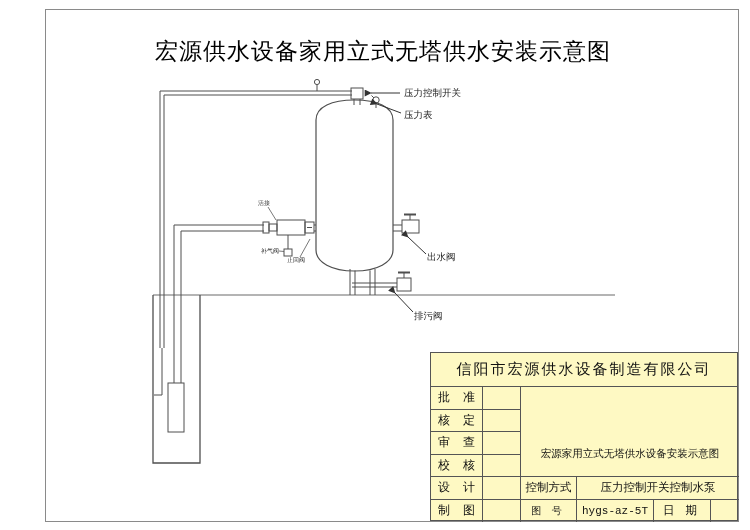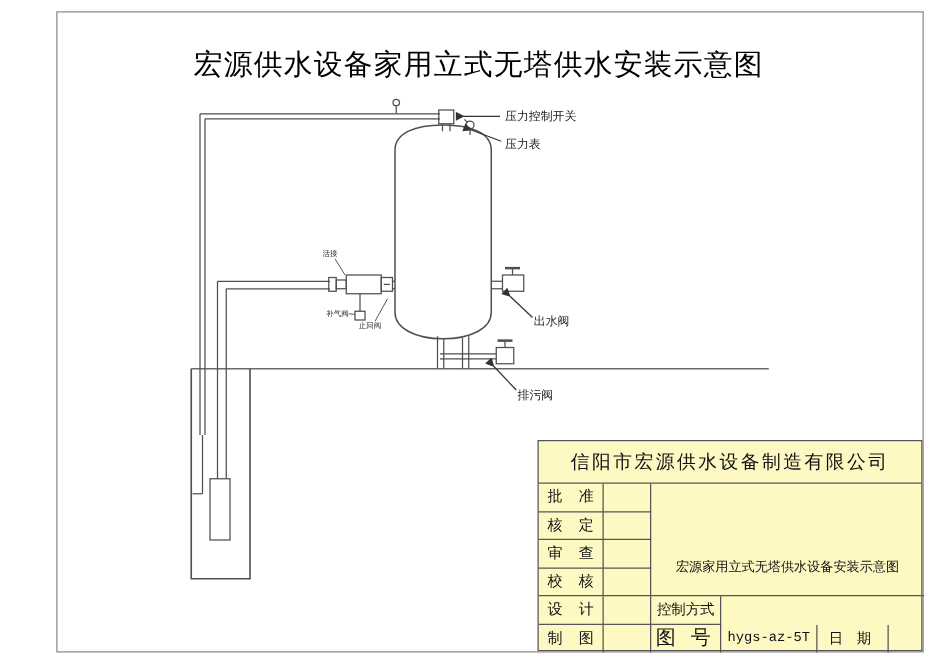--- a/index.html
+++ b/index.html
@@ -164,20 +164,21 @@
 
       <div class="cell colb bb" style="top:0;"></div>
       <div class="cell colb bb" style="top:22.5px;"></div>
       <div class="cell colb bb" style="top:45px;"></div>
       <div class="cell colb bb" style="top:67.5px;"></div>
       <div class="cell colb bb" style="top:90px;"></div>
       <div class="cell colb" style="top:112.5px;"></div>
 
       <div class="cell bb" style="left:90px;top:45px;width:218px;height:45px;font-size:10.5px;">宏源家用立式无塔供水设备安装示意图</div>
       <div class="cell bb br" style="left:90px;top:90px;width:56px;height:22.5px;font-size:11.5px;">控制方式</div>
-      <div class="cell br" style="left:90px;top:112.5px;width:56px;height:22.5px;font-size:16px;letter-spacing:4px;">图 号</div>
+      <div class="cell bb" style="left:146px;top:90px;width:162px;height:22.5px;font-size:11.5px;">压力控制开关控制水泵</div>
+      <div class="cell br" style="left:90px;top:112.5px;width:56px;height:22.5px;font-size:10px;letter-spacing:4px;">图 号</div>
       <div class="cell br" style="left:146px;top:112.5px;width:77px;height:22.5px;font-size:11px;font-family:'Liberation Mono','DejaVu Sans Mono',monospace;">hygs-az-5T</div>
       <div class="cell br" style="left:223px;top:112.5px;width:57px;height:22.5px;font-size:11.5px;letter-spacing:4px;">日 期</div>
       <div class="cell" style="left:280px;top:112.5px;width:28px;height:22.5px;"></div>
     </div>
   </div>
 
 </div>
 
 </body></html>

